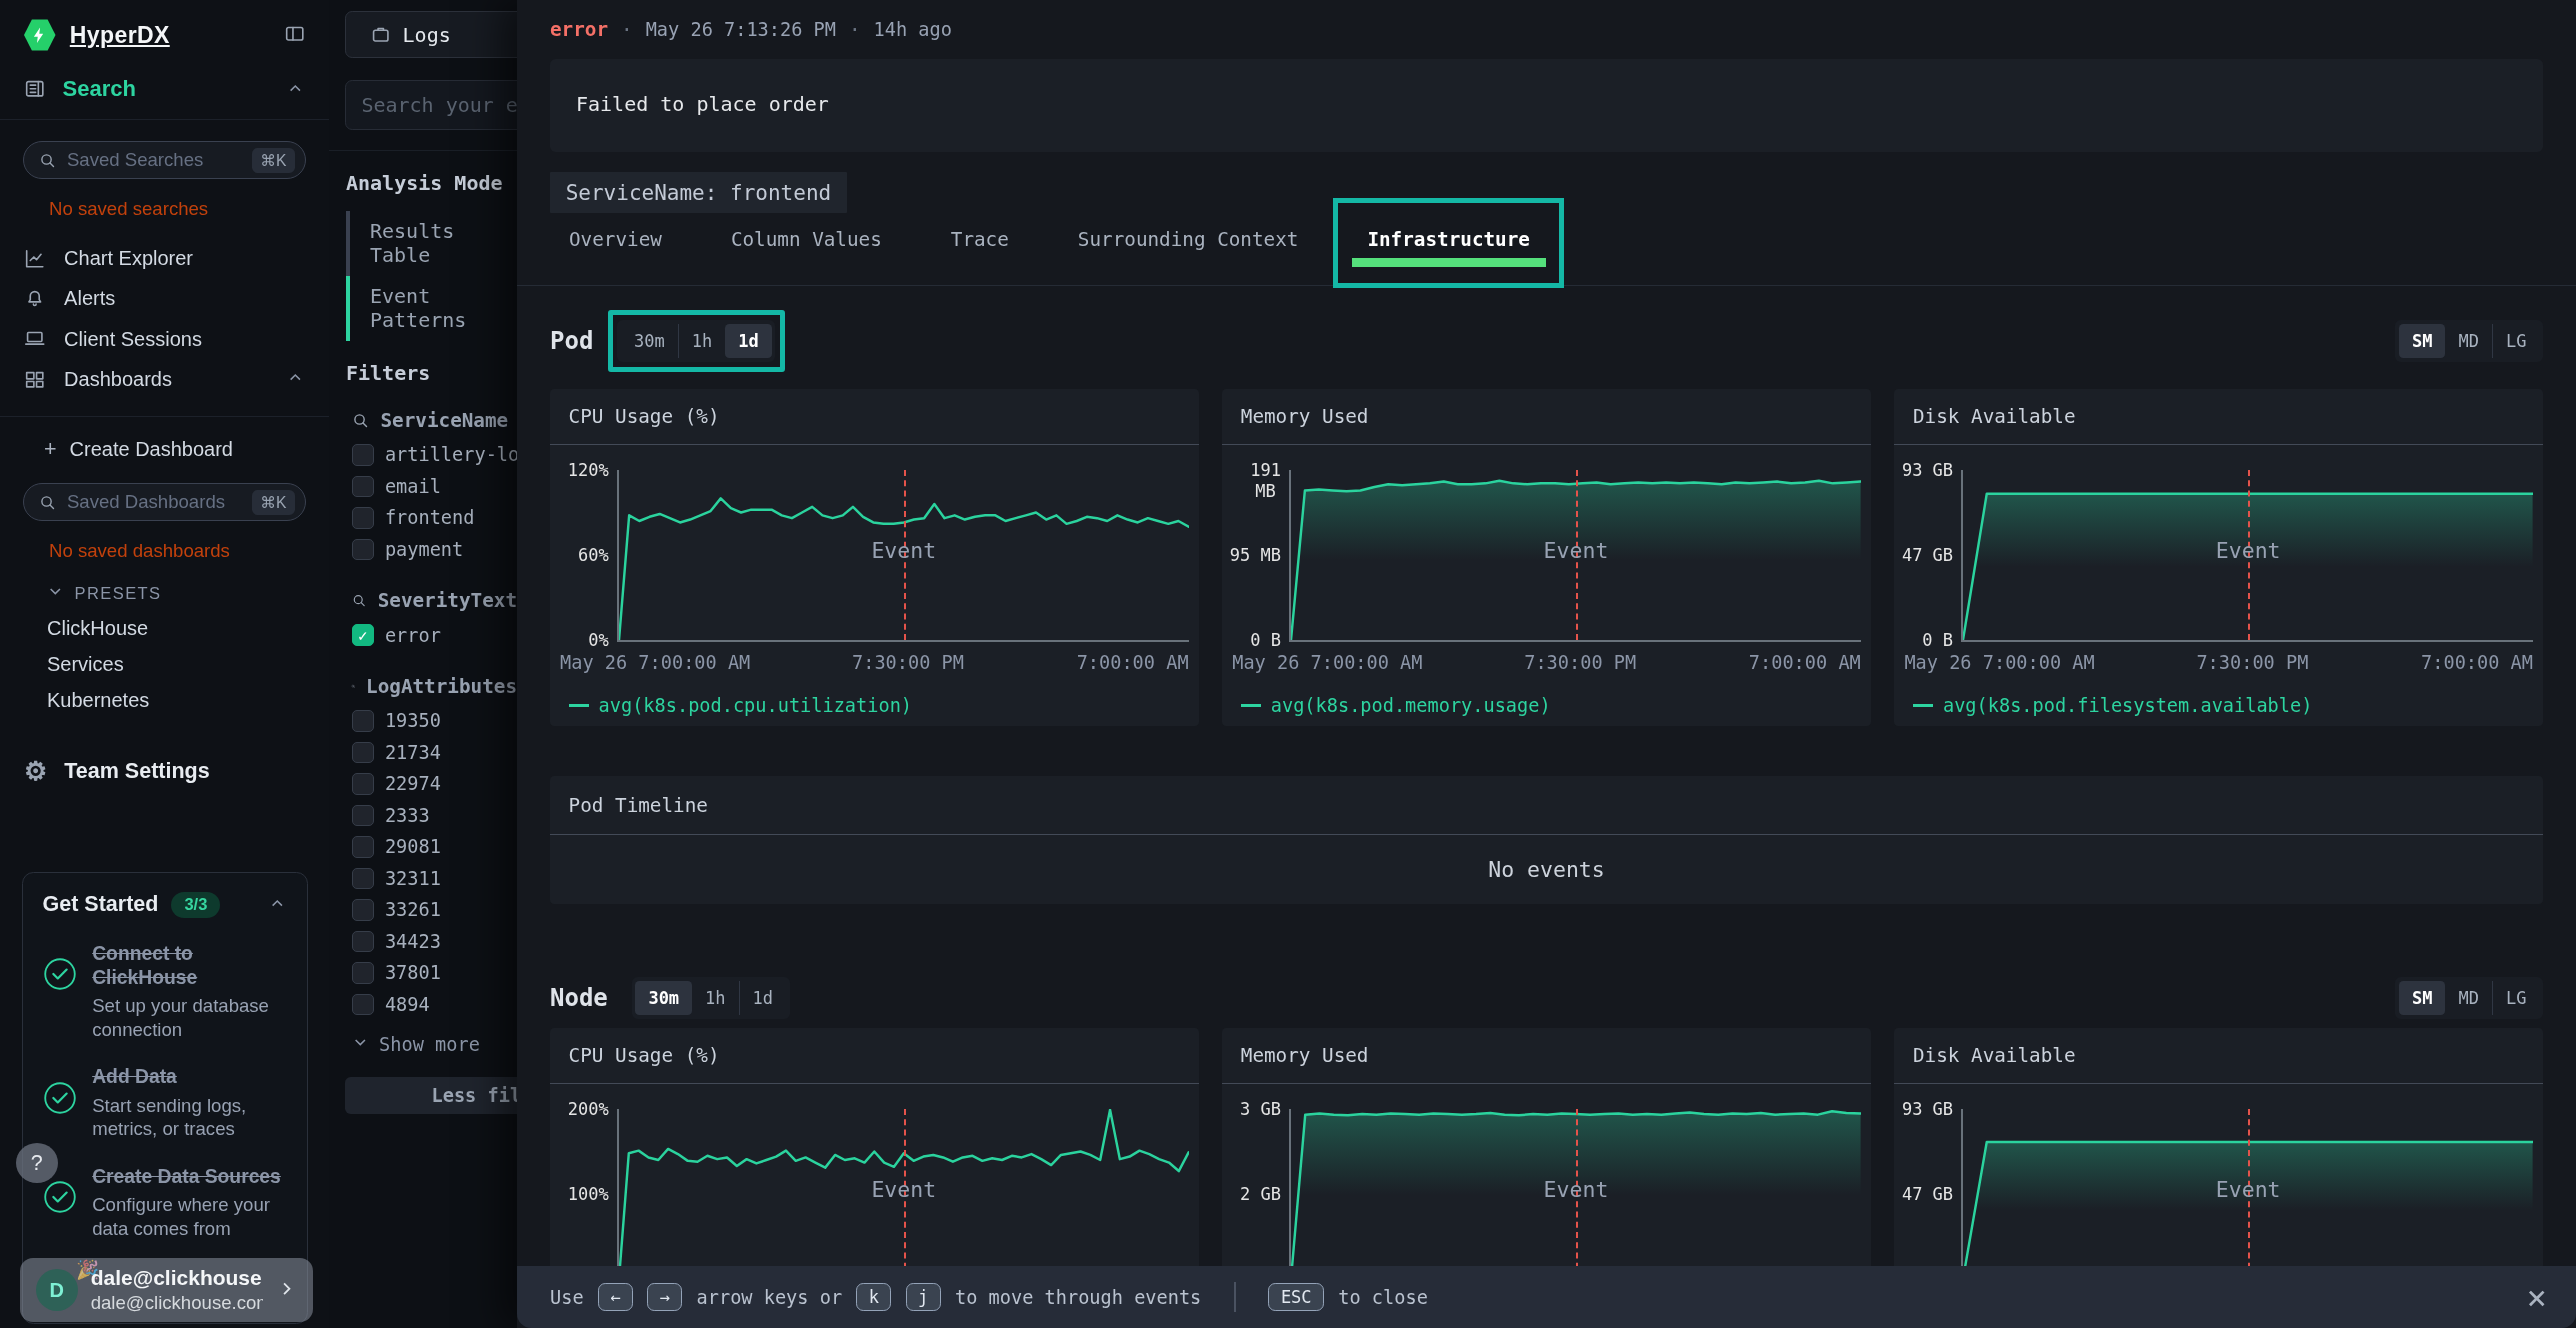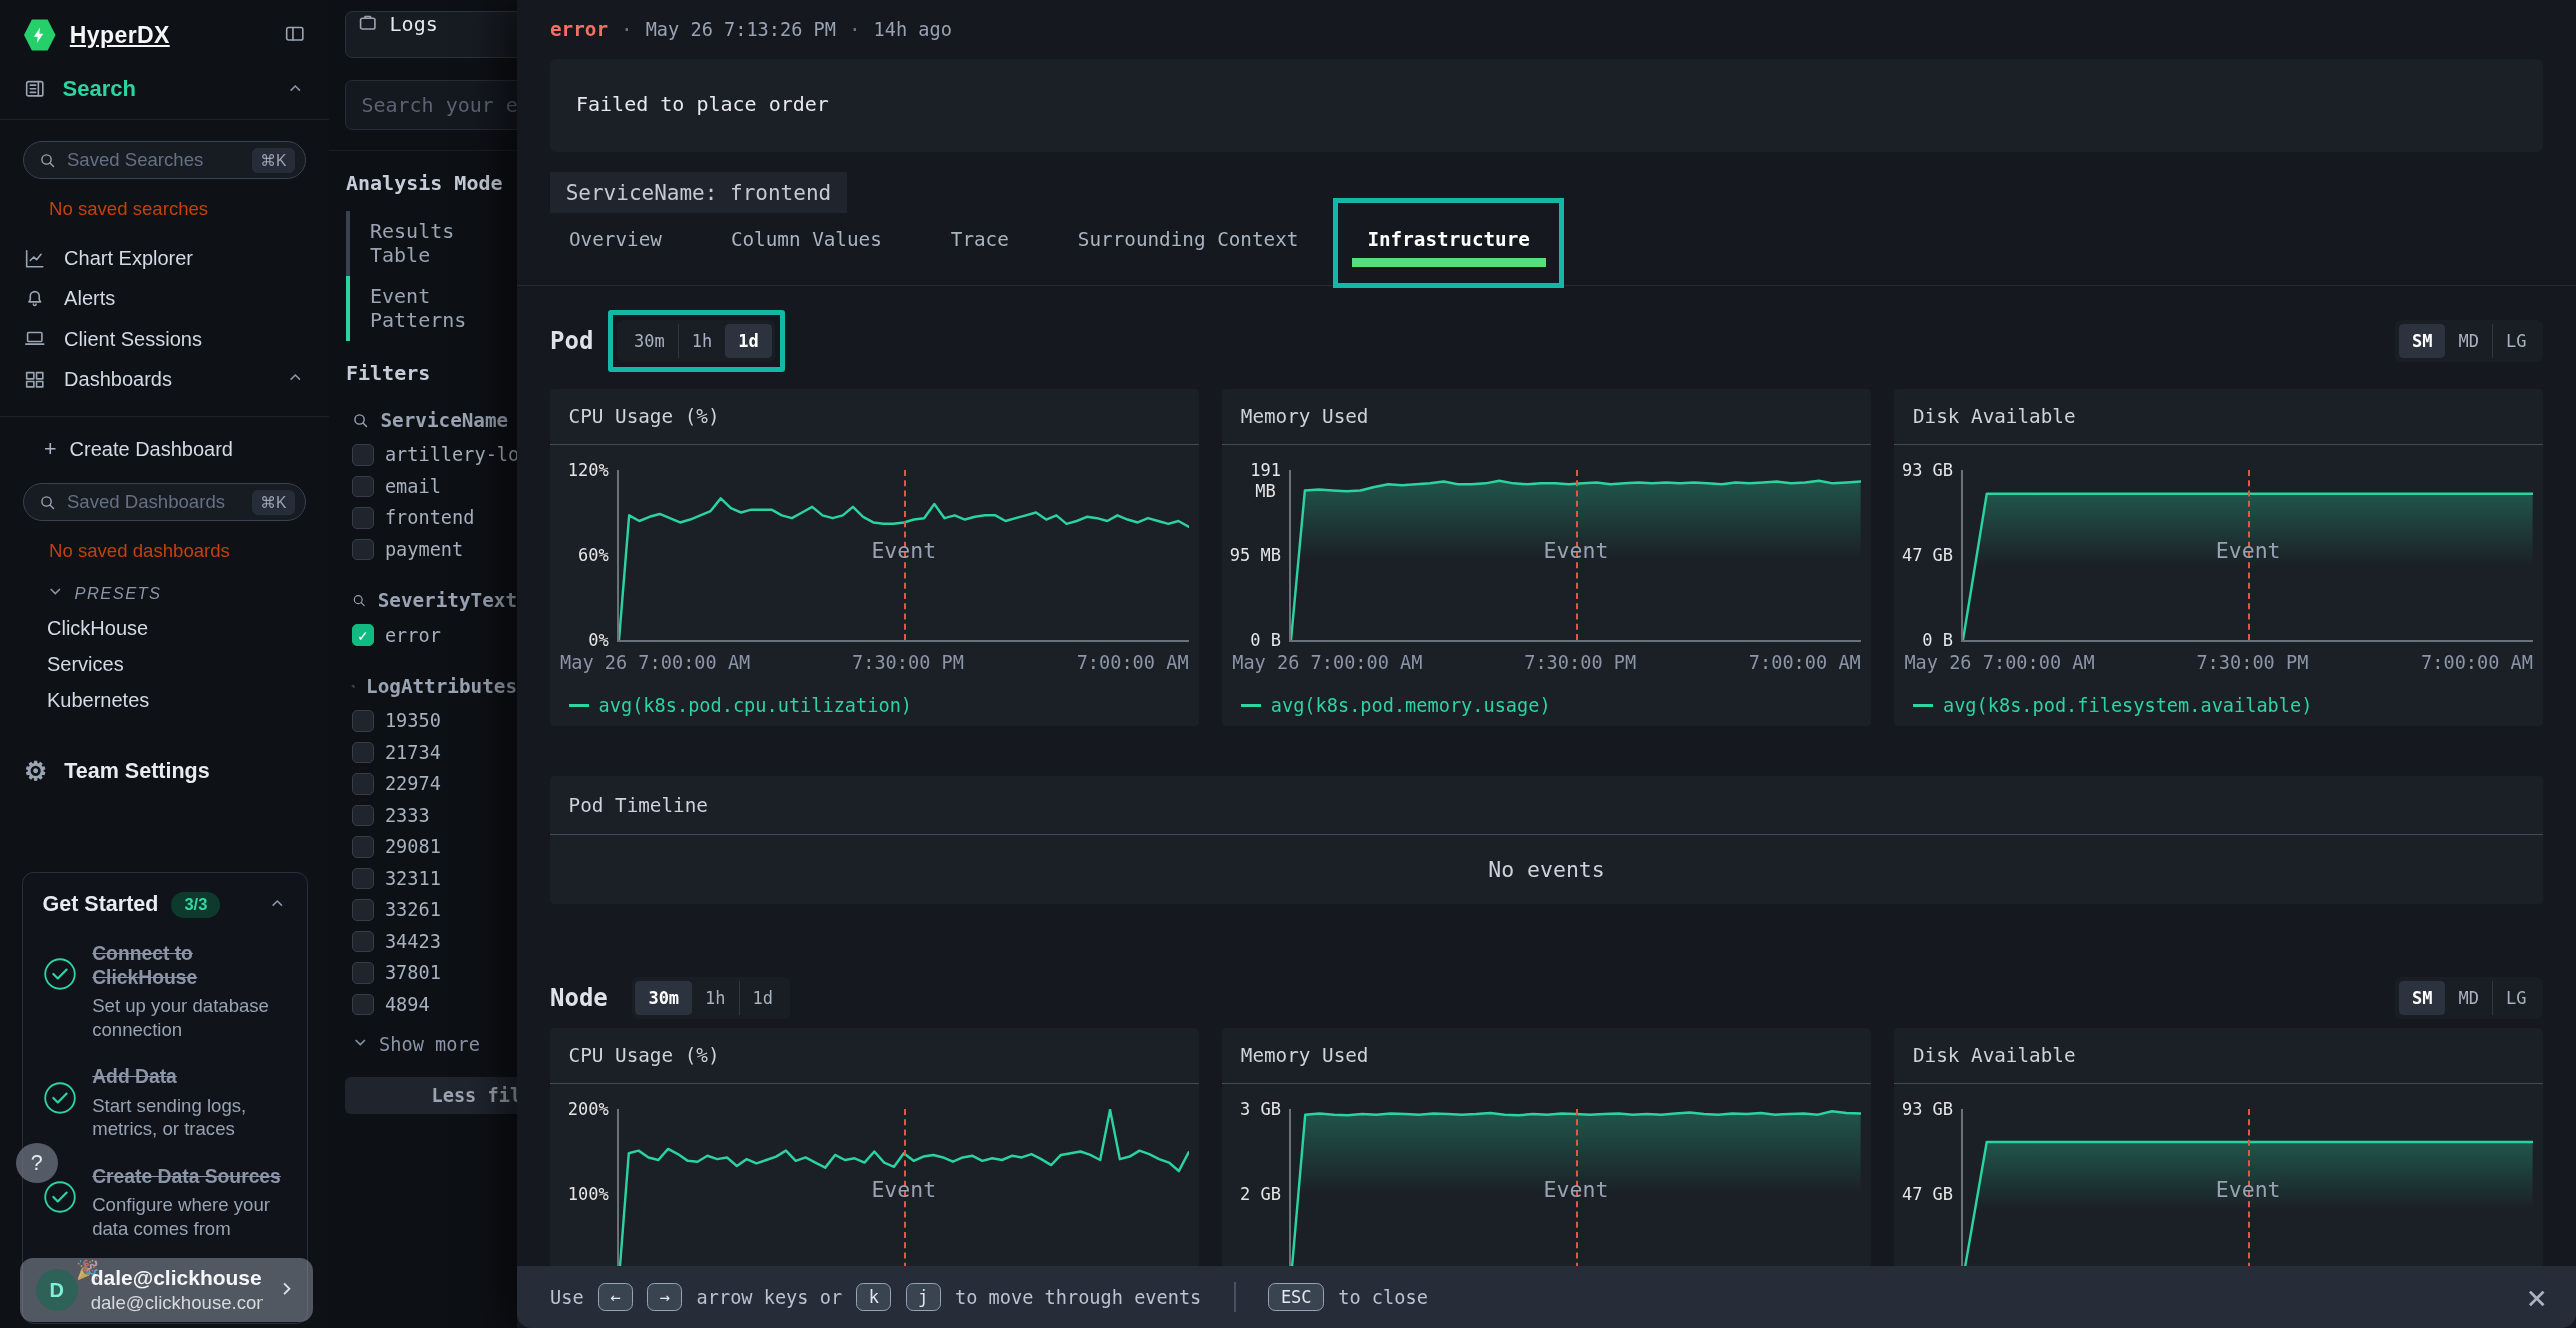--- a/index.html
+++ b/index.html
@@ -22,21 +22,21 @@
         border:1.4px solid #3a4150;background:#171b22;padding:0 10px 0 14.3px;}
   .pill .ph{font-size:18.6px;color:#667083;flex:1;white-space:nowrap;overflow:hidden;}
   .pill .kbd-badge{background:#272d38;color:#9aa4b2;font-size:15.7px;border-radius:5.7px;padding:2.9px 8.6px;}
   .sb-empty{margin:18.6px 0 0 49px;font-size:18.6px;color:#c2410c;}
   .sb-items{margin-top:18.6px;}
   .sb-item{display:flex;align-items:center;gap:18.6px;padding:8.6px 24px;font-size:20px;color:#d3dae3;}
   .sb-item .chev{margin-left:auto;color:#8b95a7;}
   .sb-div{border-top:1.4px solid #1c212a;margin-top:15.7px;}
   .sb-create{display:flex;align-items:center;gap:13px;padding:20px 24px 0 44px;font-size:20px;color:#d3dae3;}
   .sb-create .plus{font-size:21.5px;color:#aab3c0;}
-  .presets-row{display:flex;align-items:center;gap:10px;margin:20px 0 0 46px;font-size:16.5px;letter-spacing:1.4px;color:#8b95a7;font-style:italic;}
+  .presets-row{display:flex;align-items:center;gap:10px;margin:20px 0 0 46px;font-size:16.5px;letter-spacing:1.4px;color:#8b95a7;}
   .preset-item{margin:13px 0 0 47px;font-size:20px;color:#d3dae3;}
   .team-row{display:flex;align-items:center;gap:17px;margin:46px 0 0 24px;font-size:21.5px;font-weight:600;color:#e8ecf1;}
   .gear{font-size:26px;color:#9aa4b2;line-height:1;}
 
   .gs-card{position:absolute;left:21.5px;right:21.5px;top:872px;height:452px;border:1.4px solid #2a303b;
            border-radius:11.4px;background:#10141a;padding:18.6px 20px;box-sizing:border-box;overflow:hidden;}
   .gs-title-row{display:flex;align-items:center;gap:13px;}
   .gs-title{font-size:21.5px;font-weight:bold;color:#e8ecf1;}
   .gs-badge{background:#0e3a2d;color:#36d7a0;border-radius:715px;padding:3.6px 13px;font-size:16.5px;font-weight:bold;}
   .gs-title-row .chev{margin-left:auto;color:#8b95a7;}
@@ -54,22 +54,22 @@
             box-sizing:border-box;z-index:6;}
   .avatar{width:42px;height:42px;border-radius:50%;background:#2e6157;color:#7ef0d4;font-weight:bold;
           font-size:20px;display:flex;align-items:center;justify-content:center;flex:0 0 42px;}
   .u-texts{overflow:hidden;white-space:nowrap;}
   .u-email{font-size:21px;font-weight:bold;color:#f4f6f8;}
   .u-sub{font-size:18.6px;color:#d6dade;margin-top:1.4px;}
   .u-chev{margin-left:auto;color:#dfe4ea;}
 
   
   .midcol{position:absolute;left:329px;top:0;width:188px;height:100%;background:#0d1015;overflow:hidden;}
-  .m-select{display:flex;gap:11.4px;margin:11.4px 0 0 15.7px;width:308px;height:47px;
-            border:1.4px solid #2c313b;border-radius:7.2px;background:#171b22;padding:0 11px;box-sizing:border-box;}
+  .m-select{display:flex;align-items:center;gap:11.4px;margin:11.4px 0 0 15.7px;width:308px;height:47px;
+            border:1.4px solid #2c313b;border-radius:7.2px;background:#171b22;padding:0 24px;box-sizing:border-box;}
   .m-select .txt{font-size:20px;color:#e5e9ee;}
   .m-input{display:flex;align-items:center;margin:21.5px 0 0 15.7px;width:308px;height:50px;border:1.4px solid #272c36;
            border-radius:7.2px;background:#14181f;padding:0 15.7px;box-sizing:border-box;}
   .m-input .ph{font-size:20px;color:#5a6370;white-space:nowrap;}
   .m-sect{border-top:1.4px solid #1a1f27;margin-top:20px;}
   .m-label{margin:20px 0 0 17px;font-size:20px;font-weight:bold;color:#c6cdd8;}
   .mode-list{margin-top:15.7px;}
   .mode-item{border-left:4.3px solid #3a4150;padding:8.6px 0 8.6px 20px;margin-left:17px;font-size:20px;color:#9aa4b2;}
   .mode-item.active{border-left-color:#2dd4a0;}
   .fg-head{display:flex;align-items:center;gap:11.4px;margin:24px 0 7.2px 21.5px;}

